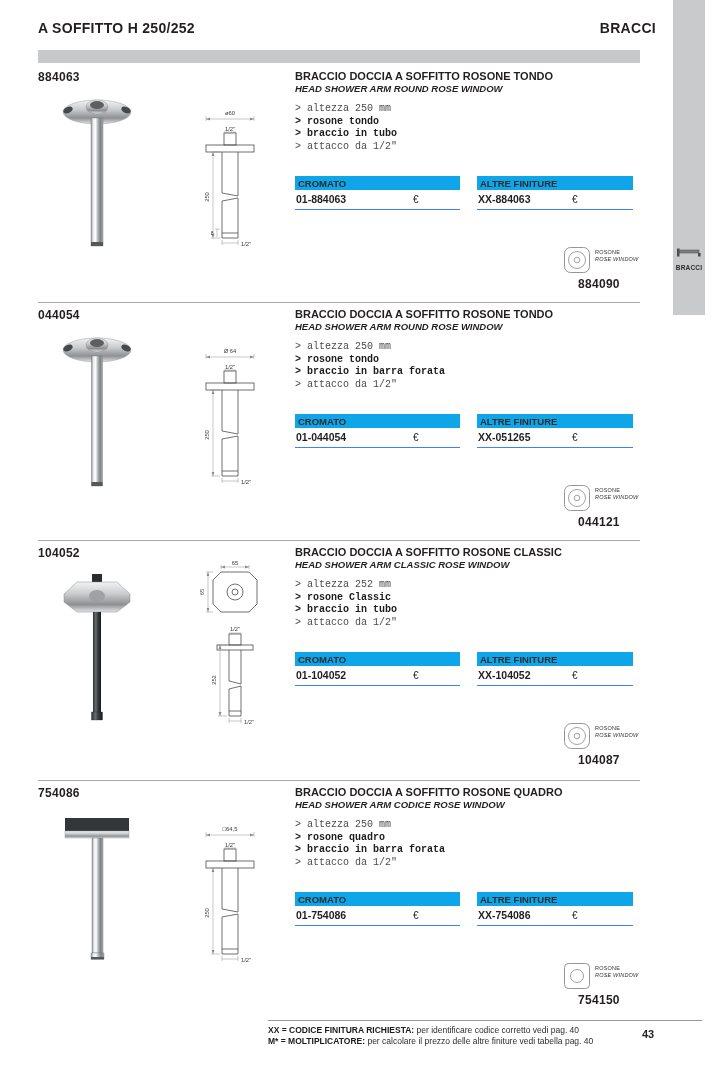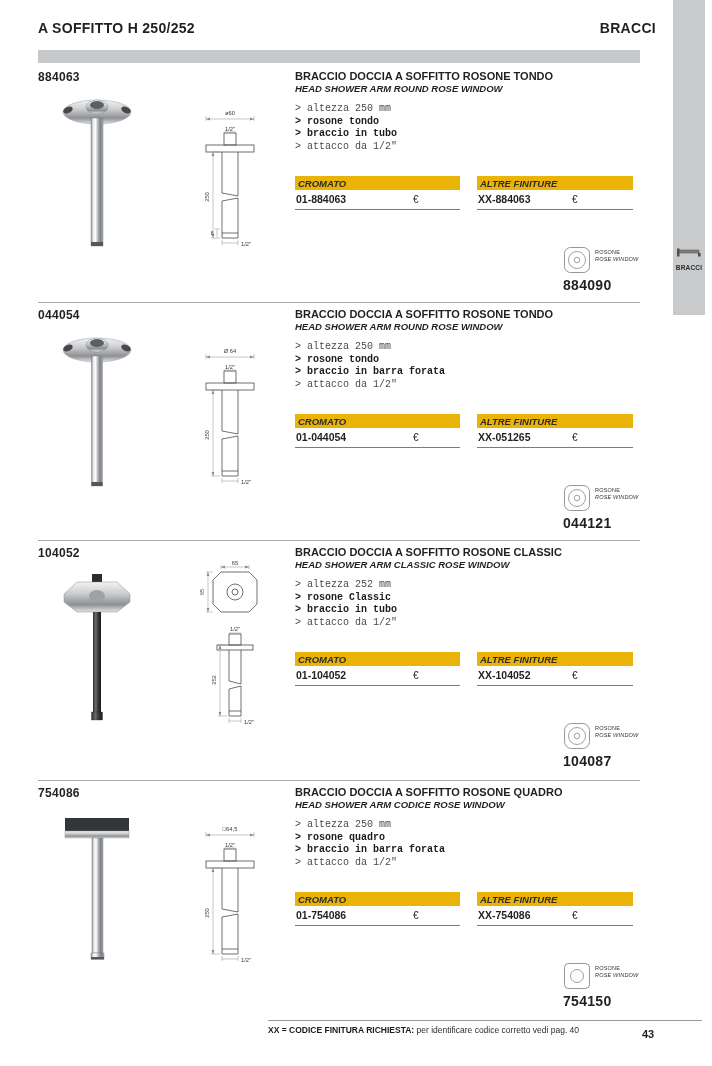--- a/index.html
+++ b/index.html
@@ -26,32 +26,32 @@
   .ptitle{font-size:11px;font-weight:bold;line-height:13px;}
   .psub{font-size:9.5px;font-style:italic;font-weight:bold;line-height:11px;}
   .feats{margin-top:9px;}
   .feat{font-size:10px;line-height:12.5px;color:#4a4a4a;font-family:Liberation Mono, monospace;}
   .feat.b{font-weight:bold;color:#1c1c1c;}
 
   .pricecols{position:absolute;top:106px;left:0;right:0;height:40px;}
   .pcol{position:absolute;top:0;}
   .pcol.c1{left:0;width:165px;}
   .pcol.c2{left:182px;width:156px;}
-  .phead{background:#eab308;font-size:9.5px;font-weight:bold;color:#2c2c2c;padding:1.5px 0 1.5px 3px;font-style:italic;}
+  .phead{background:#0ea5e9;font-size:9.5px;font-weight:bold;color:#2c2c2c;padding:1.5px 0 1.5px 3px;}
   .prow{position:relative;height:19px;border-bottom:1px solid #3b82f6;}
   .codev{position:absolute;left:1px;top:3px;font-size:10.5px;font-weight:bold;}
   .euro{position:absolute;top:4px;font-size:10px;}
   .c1 .euro{left:118px;}
   .c2 .euro{left:95px;}
 
   .rosone{position:absolute;left:268px;top:176px;width:95px;height:50px;}
   .ricon{position:absolute;left:0;top:0;}
   .rlabs{position:absolute;left:32px;top:3px;font-size:5.5px;line-height:6.5px;color:#333;letter-spacing:.2px;}
   .rlabs .it{font-style:italic;}
-  .rcode{position:absolute;left:0;top:31px;font-size:14px;font-weight:bold;letter-spacing:.3px;}
+  .rcode{position:absolute;left:15px;top:31px;font-size:12px;font-weight:bold;letter-spacing:.3px;}
 
   .sep{position:absolute;left:38px;width:602px;height:1px;background:#a9a9a9;}
 
   
   .f-line{position:absolute;left:268px;top:1020px;width:434px;height:1px;background:#9a9a9a;}
   .f-text{position:absolute;left:268px;top:1025px;font-size:8.5px;line-height:11px;color:#2e2e2e;}
   .f-text b{color:#1a1a1a;}
   .f-page{position:absolute;left:642px;top:1028px;font-size:11px;font-weight:bold;}
 
   
@@ -394,16 +394,17 @@
           <div class="it">ROSE WINDOW</div>
         </div>
         <div class="rcode">754150</div>
       </div>
     </div>
   </section>
 
   <div class="f-line"></div>
   <div class="f-text">
     <div><b>XX = CODICE FINITURA RICHIESTA:</b><span> per identificare codice corretto vedi pag. 40</span></div>
+    <div><b>M* = MOLTIPLICATORE:</b><span> per calcolare il prezzo delle altre finiture vedi tabella pag. 40</span></div>
   </div>
   <div class="f-page">43</div>
 
 </div>
 
 </body></html>

